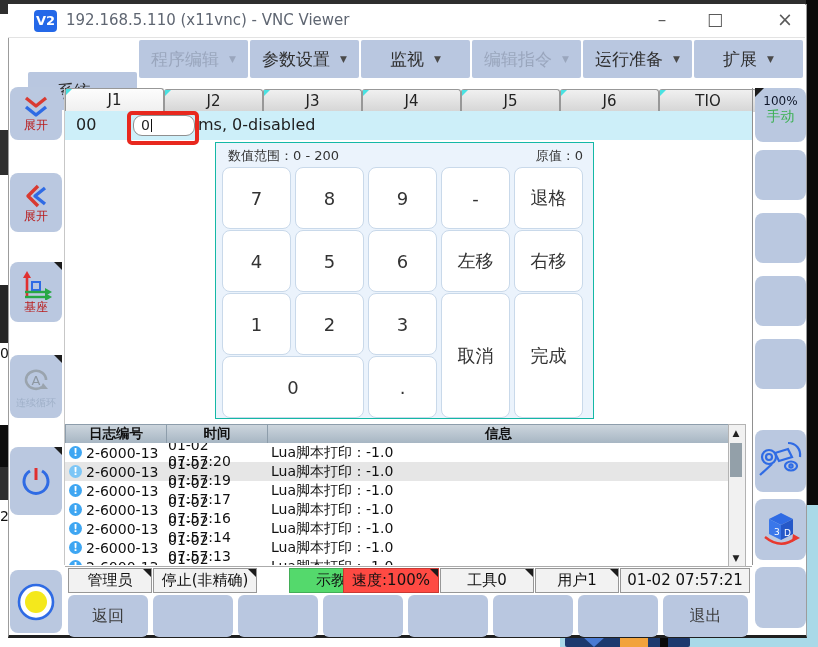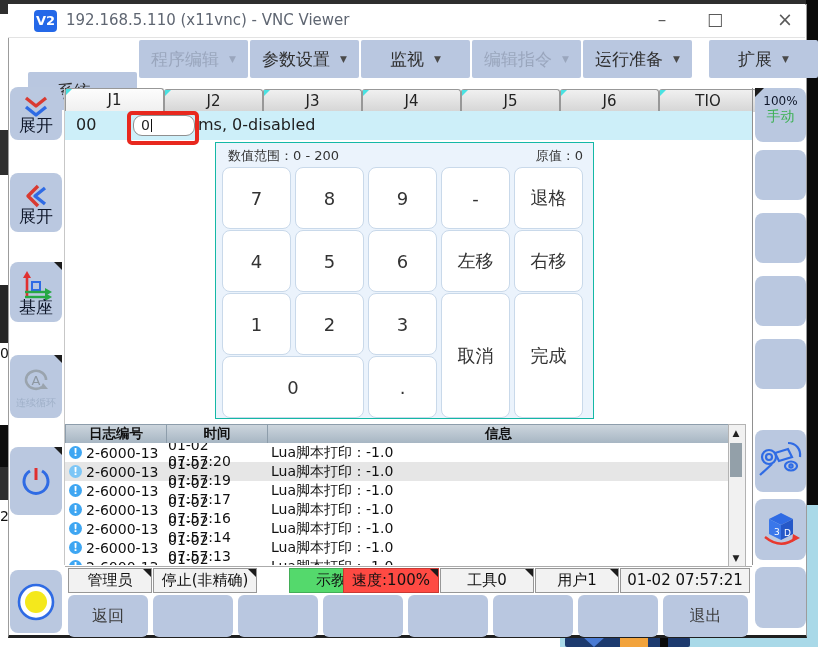--- a/index.html
+++ b/index.html
@@ -44,21 +44,21 @@
   .sarr{position:absolute;left:0;width:14px;height:14px;text-align:center;font-size:9px;line-height:14px;color:#222;}
   .sthumb{position:absolute;left:1px;top:18px;width:12px;height:34px;background:#93a0a9;}
   .stat{top:568px;height:23px;border:1px solid #979797;background:#f2f2f2;text-align:center;line-height:23px;
         font-size:15px;color:#111;}
   .notch:after{content:"";position:absolute;top:0;right:0;border-top:8px solid #1c1c1c;border-left:8px solid transparent;}
   .notchL:before{content:"";position:absolute;top:0;left:0;border-top:9px solid #1c1c1c;border-right:9px solid transparent;}
   .bbtn{top:595px;height:42px;width:80px;background:#b9c7e0;border-radius:6px;text-align:center;line-height:42px;
         font-size:16px;color:#3c3c3c;}
   .sidebtn{left:10px;width:52px;background:#bac8e0;border-radius:8px;display:flex;flex-direction:column;
            align-items:center;justify-content:center;gap:1px;}
-  .sidebtn .lbl{font-size:17px;color:#0f172a;line-height:13px;}
+  .sidebtn .lbl{font-size:12px;color:#b91c1c;line-height:13px;}
   .sidebtn .lbl.dis{color:#9fb0c8;font-size:10px;}
   .rbtn{left:755px;width:51px;background:#bac8e0;border-radius:8px;}
   .vline{width:1px;background:#909090;}
   .hline{height:1px;background:#ababab;}
   .dfrag{background:#2e2e2e;}
   svg{display:block;}
 </style>
 </head>
 <body>
 
@@ -108,21 +108,21 @@
     <span class="car">▼</span>
   </div>
 <div class="abs mbtn dis" style="left:472px;">
     <span>编辑指令</span>
     <span class="car">▼</span>
   </div>
 <div class="abs mbtn" style="left:583px;">
     <span>运行准备</span>
     <span class="car">▼</span>
   </div>
-<div class="abs mbtn" style="left:694px;margin-left:15px;">
+<div class="abs mbtn" style="left:694px;">
     <span>扩展</span>
     <span class="car">▼</span>
   </div>
 
 <div class="abs tab active" style="left:65px;width:97px;">J1<span class="tabmark"></span></div>
 <div class="abs tab" style="left:164px;width:97px;">J2<span class="tabmark"></span></div>
 <div class="abs tab" style="left:263px;width:97px;">J3<span class="tabmark"></span></div>
 <div class="abs tab" style="left:362px;width:97px;">J4<span class="tabmark"></span></div>
 <div class="abs tab" style="left:461px;width:97px;">J5<span class="tabmark"></span></div>
 <div class="abs tab" style="left:560px;width:97px;">J6<span class="tabmark"></span></div>

